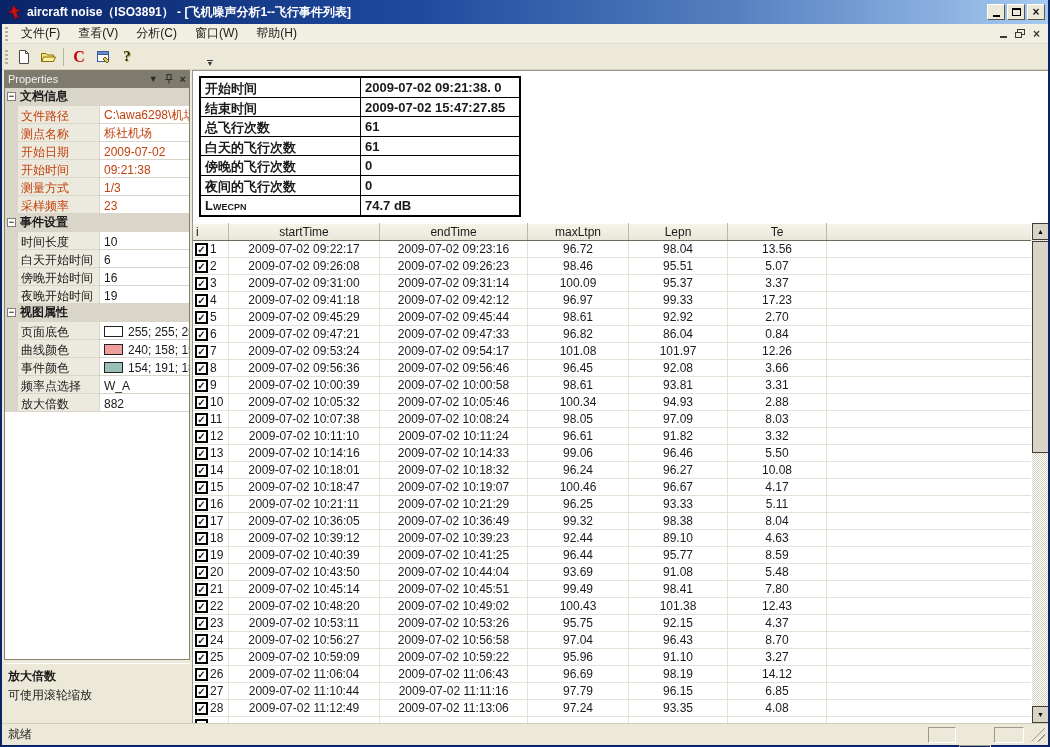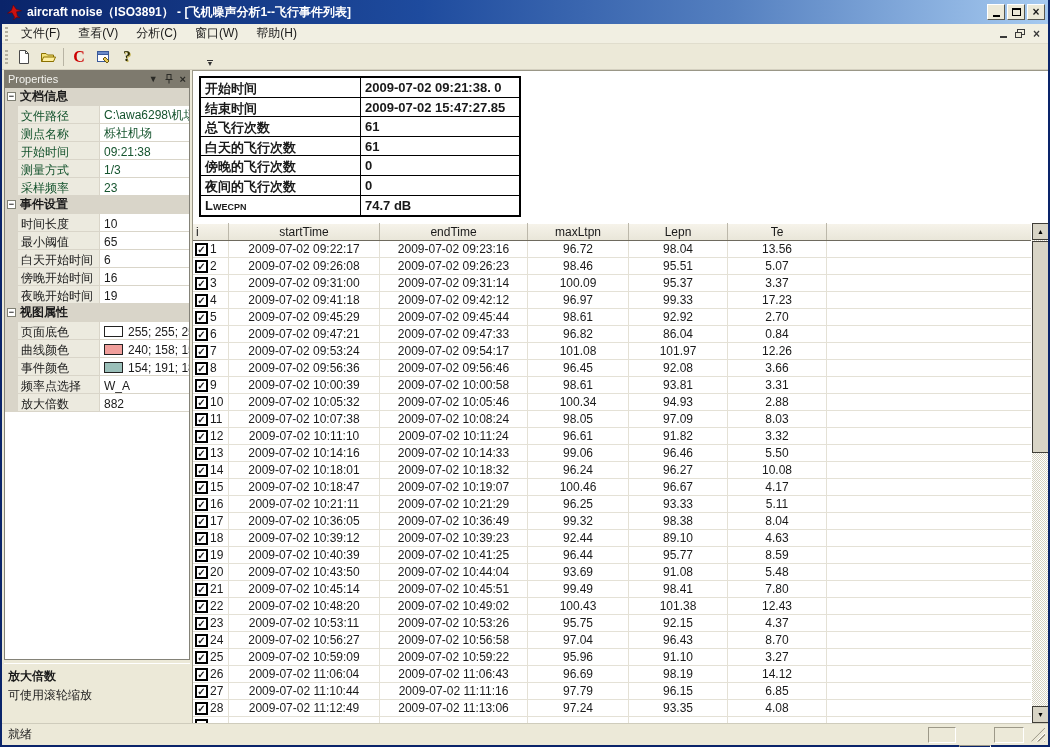--- a/index.html
+++ b/index.html
@@ -45,21 +45,21 @@
   .ph-icons { margin-left:auto; display:flex; align-items:center; gap:7px; color:#2a2a26; }
   .ph-icons .chev { font-size:9px; }
   .ph-icons .x { font-weight:bold; font-size:11px; }
   .prop-grid { flex:1; background:#fff; border:1px solid #848278; border-top:none; overflow:hidden; }
   .pg-row { display:flex; height:18px; border-bottom:1px solid #d9d5c9; }
   .pg-section { background:#d9d5c9; align-items:center; font-weight:bold; }
   .pg-section .expander { width:9px; height:9px; background:#fff; border:1px solid #808074; margin:0 4px 0 2px; font-size:9px; line-height:7px; text-align:center; flex:0 0 auto; }
   .pg-indent { width:13px; flex:0 0 13px; background:#d9d5c9; border-right:1px solid #d9d5c9; }
   .pg-label { width:82px; flex:0 0 82px; background:#ecead e; background:#eceadf; padding:2px 0 0 3px; border-right:1px solid #d9d5c9; white-space:nowrap; overflow:hidden; }
   .pg-value { flex:1; background:#fff; padding:2px 0 0 4px; white-space:nowrap; overflow:hidden; display:flex; align-items:center; }
-  .pg-readonly .pg-label, .pg-readonly .pg-value { color:#14532d; }
+  .pg-readonly .pg-label, .pg-readonly .pg-value { color:#c2410c; }
   .swatch { width:19px; height:11px; border:1px solid #222; margin-right:5px; flex:0 0 auto; }
   .desc-box { flex:0 0 50px; margin-top:3px; background:#ece9d8; border-top:1px solid #fff; padding:4px 4px; }
   .desc-title { font-weight:bold; margin-bottom:2px; }
 
   
   .main { flex:1; background:#fff; position:relative; border-left:1px solid #9a9787; border-top:1px solid #9a9787; overflow:hidden; }
 
   
   .summary-table { position:absolute; left:6px; top:5px; width:322px; border:2px solid #000; background:#fff; }
   .sum-row { display:flex; height:19.6px; border-bottom:1px solid #000; }
@@ -212,20 +212,27 @@
           </div>
           <div class="pg-row pg-readonly">
             <div class="pg-indent"></div>
             <div class="pg-label">测点名称</div>
             <div class="pg-value">
               <span>栎社机场</span>
             </div>
           </div>
           <div class="pg-row pg-readonly">
             <div class="pg-indent"></div>
+            <div class="pg-label">开始日期</div>
+            <div class="pg-value">
+              <span>2009-07-02</span>
+            </div>
+          </div>
+          <div class="pg-row pg-readonly">
+            <div class="pg-indent"></div>
             <div class="pg-label">开始时间</div>
             <div class="pg-value">
               <span>09:21:38</span>
             </div>
           </div>
           <div class="pg-row pg-readonly">
             <div class="pg-indent"></div>
             <div class="pg-label">测量方式</div>
             <div class="pg-value">
               <span>1/3</span>
@@ -240,27 +247,20 @@
           </div>
           <div class="pg-row pg-section">
             <span class="expander">−</span>
             <span>事件设置</span>
           </div>
           <div class="pg-row">
             <div class="pg-indent"></div>
             <div class="pg-label">时间长度</div>
             <div class="pg-value">
               <span>10</span>
-            </div>
-          </div>
-          <div class="pg-row">
-            <div class="pg-indent"></div>
-            <div class="pg-label">最小阈值</div>
-            <div class="pg-value">
-              <span>65</span>
             </div>
           </div>
           <div class="pg-row">
             <div class="pg-indent"></div>
             <div class="pg-label">白天开始时间</div>
             <div class="pg-value">
               <span>6</span>
             </div>
           </div>
           <div class="pg-row">

